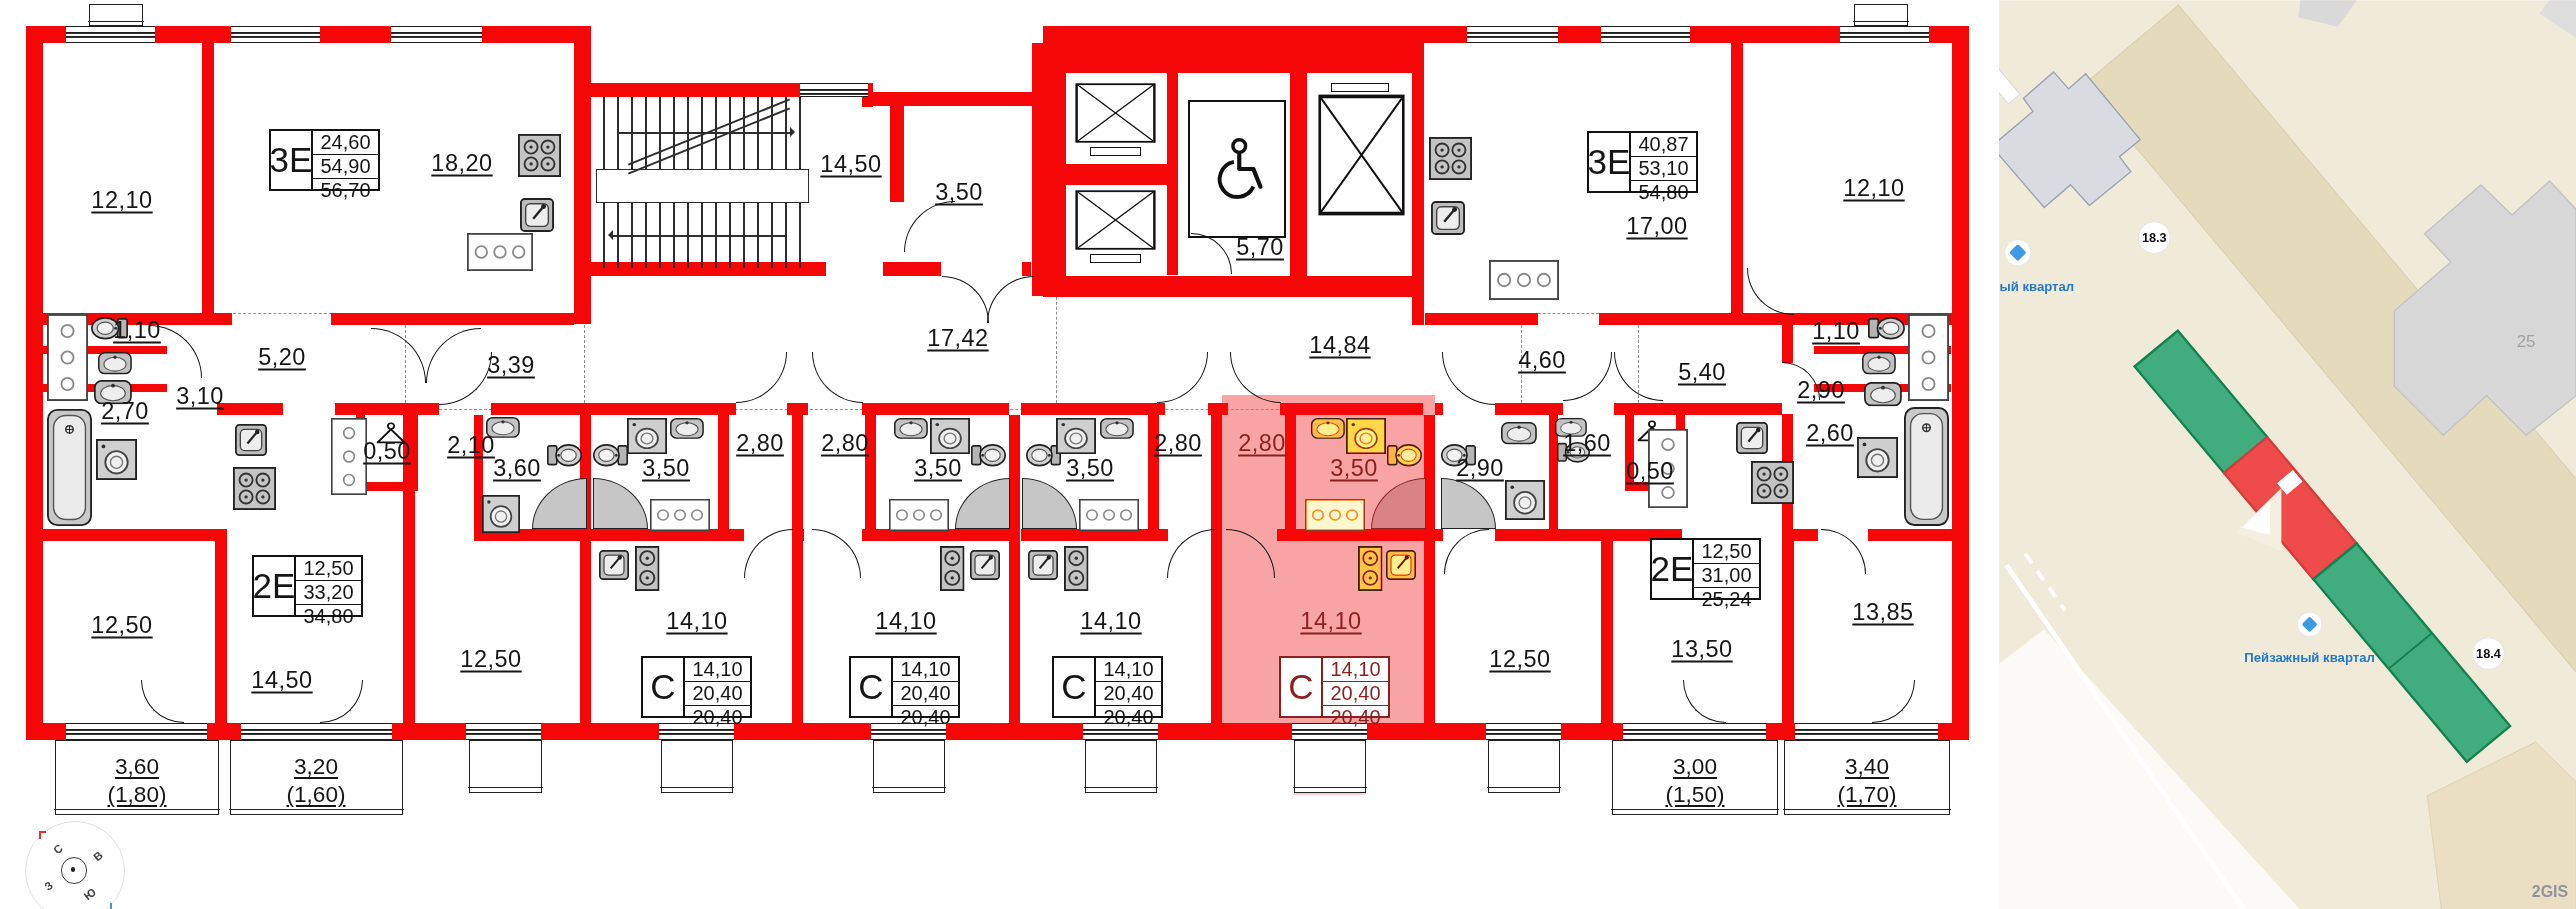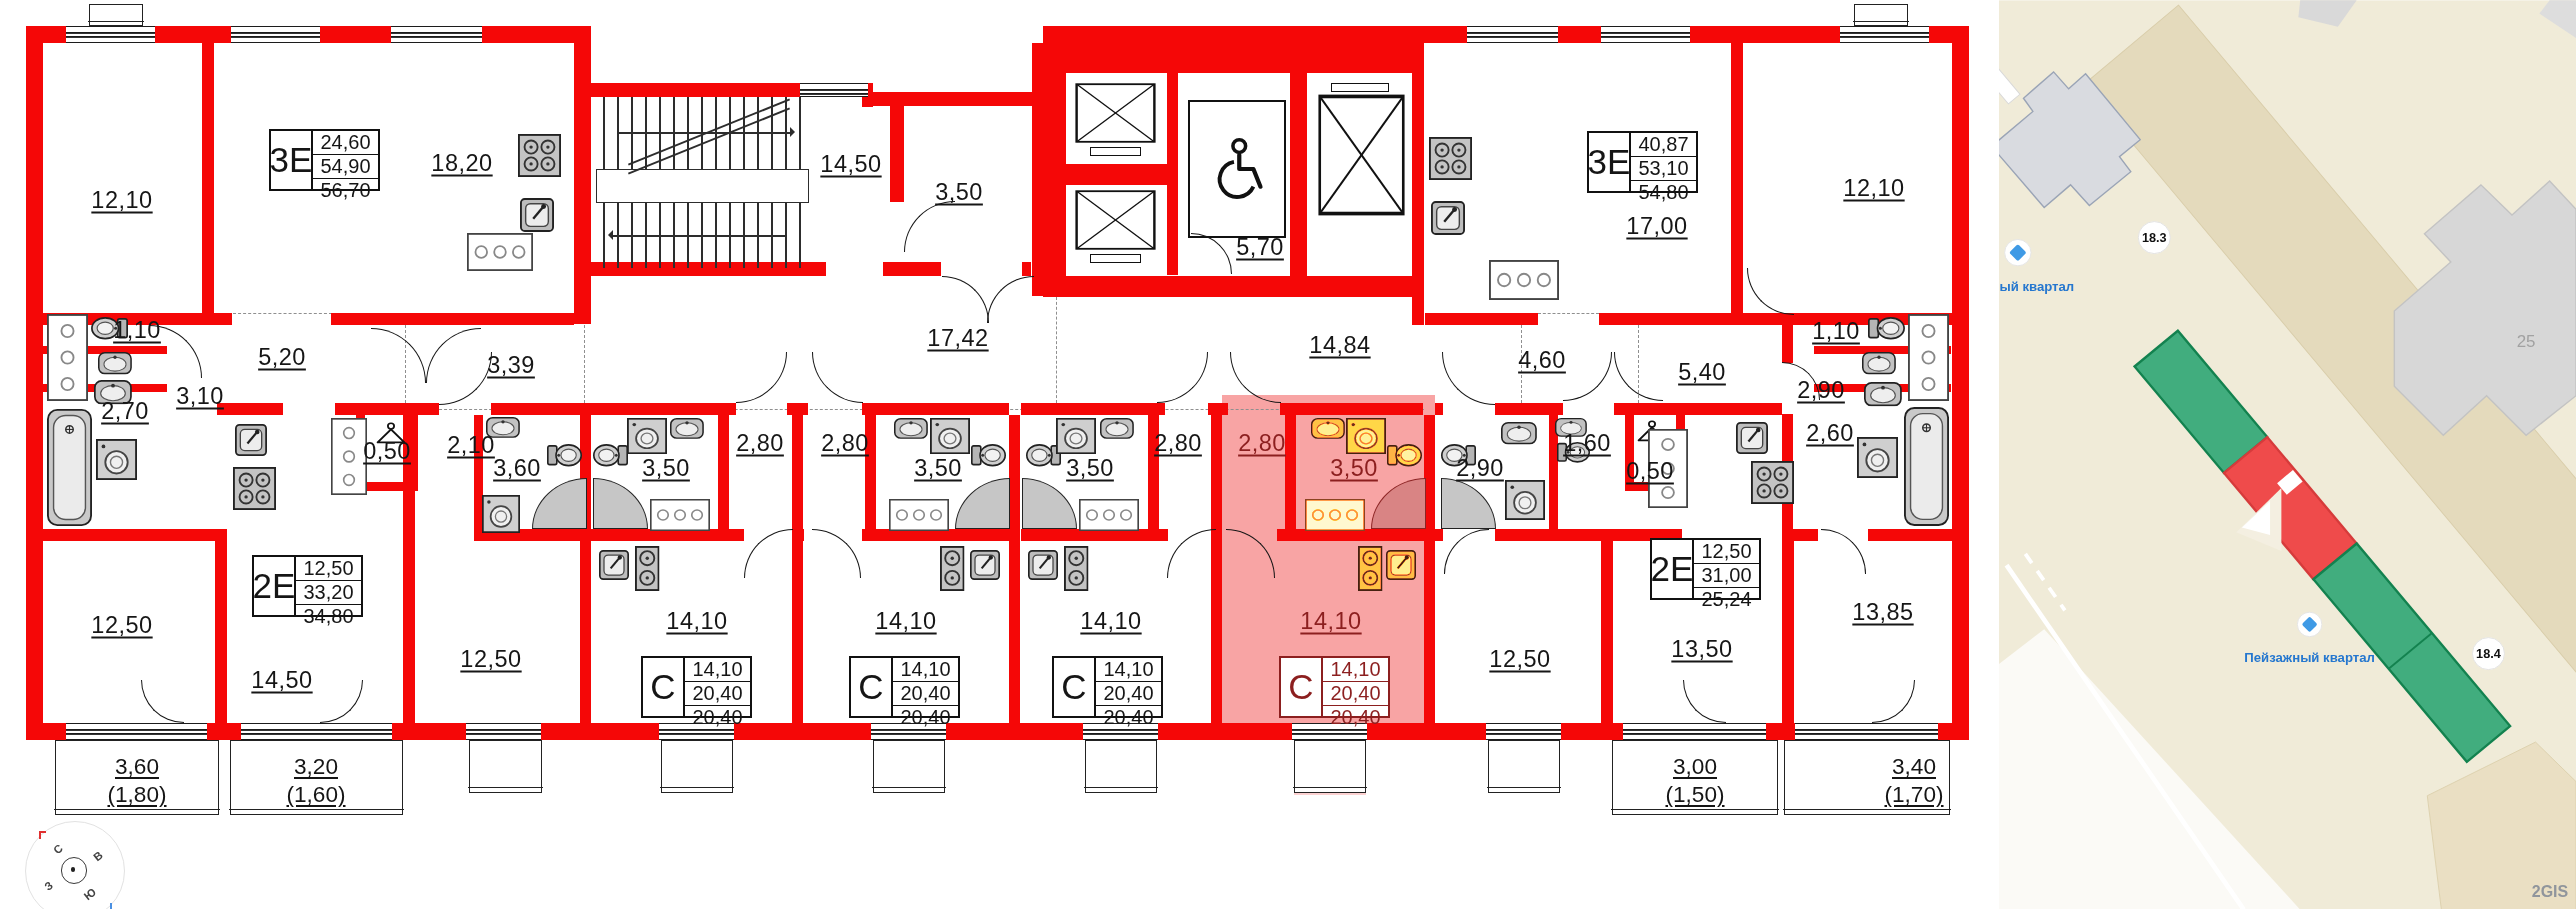--- a/index.html
+++ b/index.html
@@ -640,21 +640,21 @@
         <div>(1,80)</div>
       </div>
       <div class="bl2" style="left: 316px; top: 753px;">
         <div>3,20</div>
         <div>(1,60)</div>
       </div>
       <div class="bl2" style="left: 1695px; top: 753px;">
         <div>3,00</div>
         <div>(1,50)</div>
       </div>
-      <div class="bl2" style="left: 1914px; top: 753px;">
+      <div class="bl2" style="left: 1867px; top: 753px;">
         <div>3,40</div>
         <div>(1,70)</div>
       </div>
     </div>
 
   <svg id="map" viewBox="0 0 613 966">
     <rect x="0" y="0" width="613" height="966" fill="#f0ebd8"></rect>
 
     <rect x="78" y="46" width="132" height="1100" transform="rotate(-40 144 52)" fill="#e4dabc" stroke="#d9cdaa" stroke-width="1"></rect>
 

